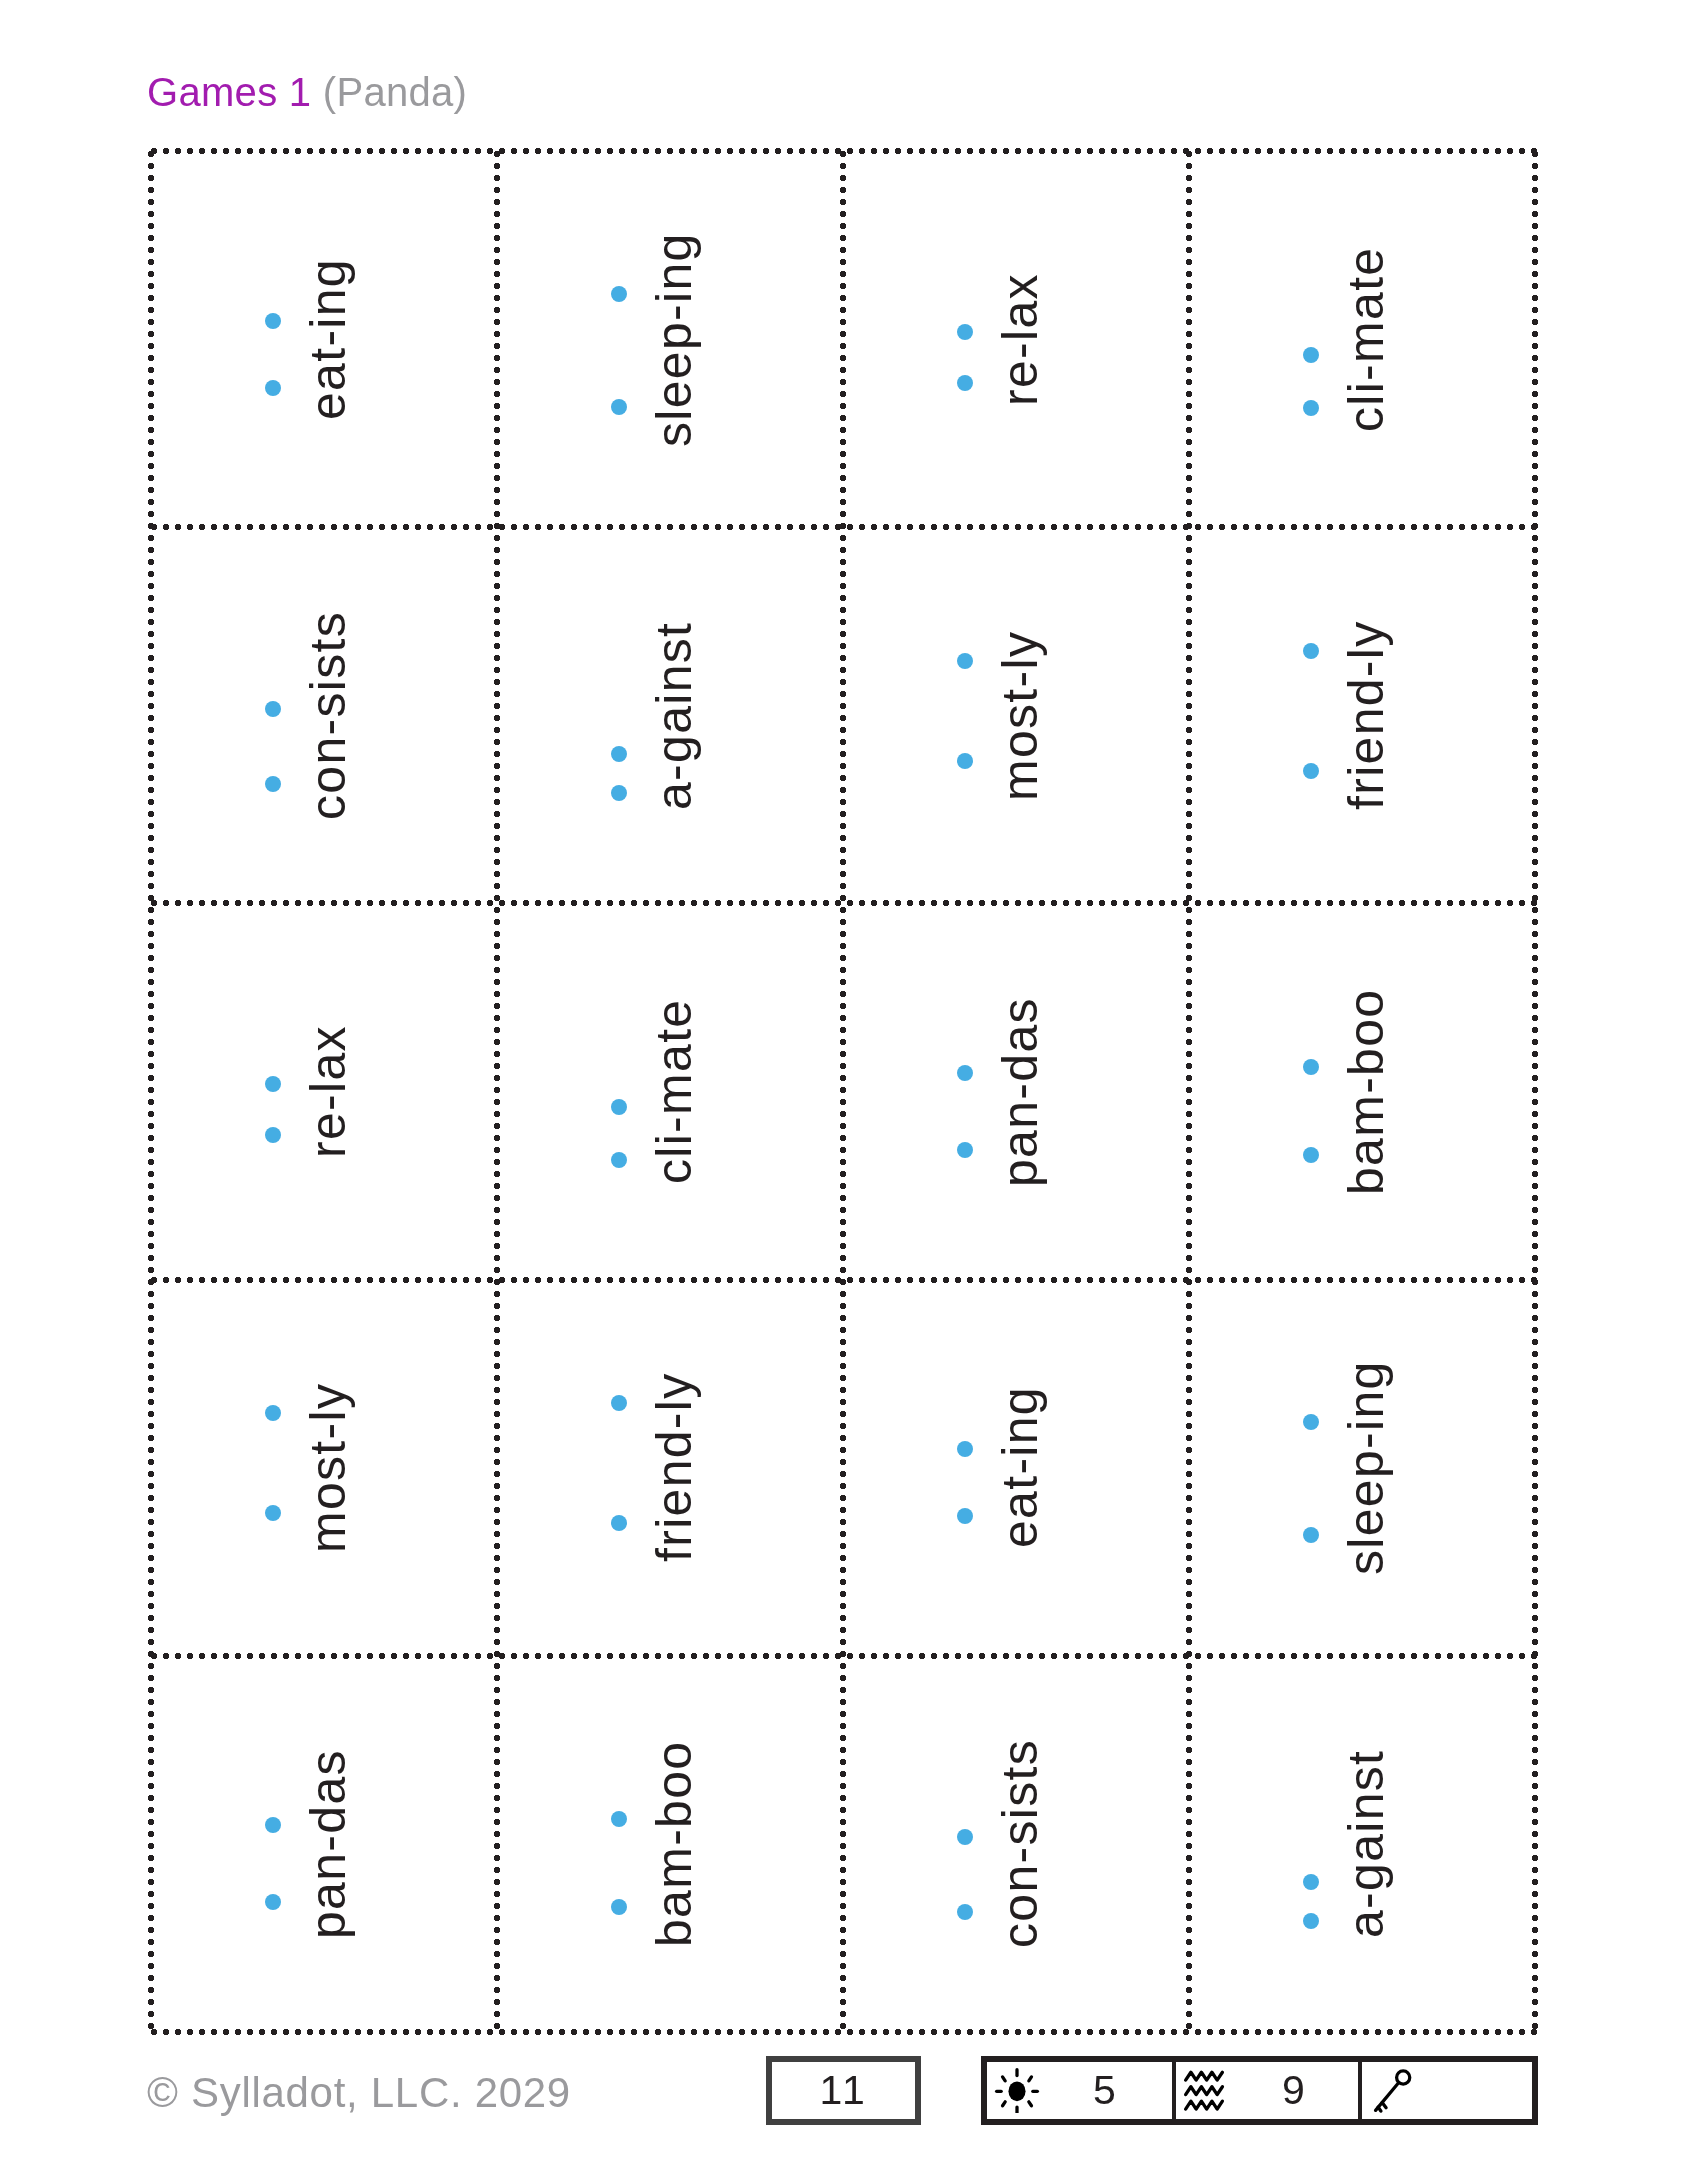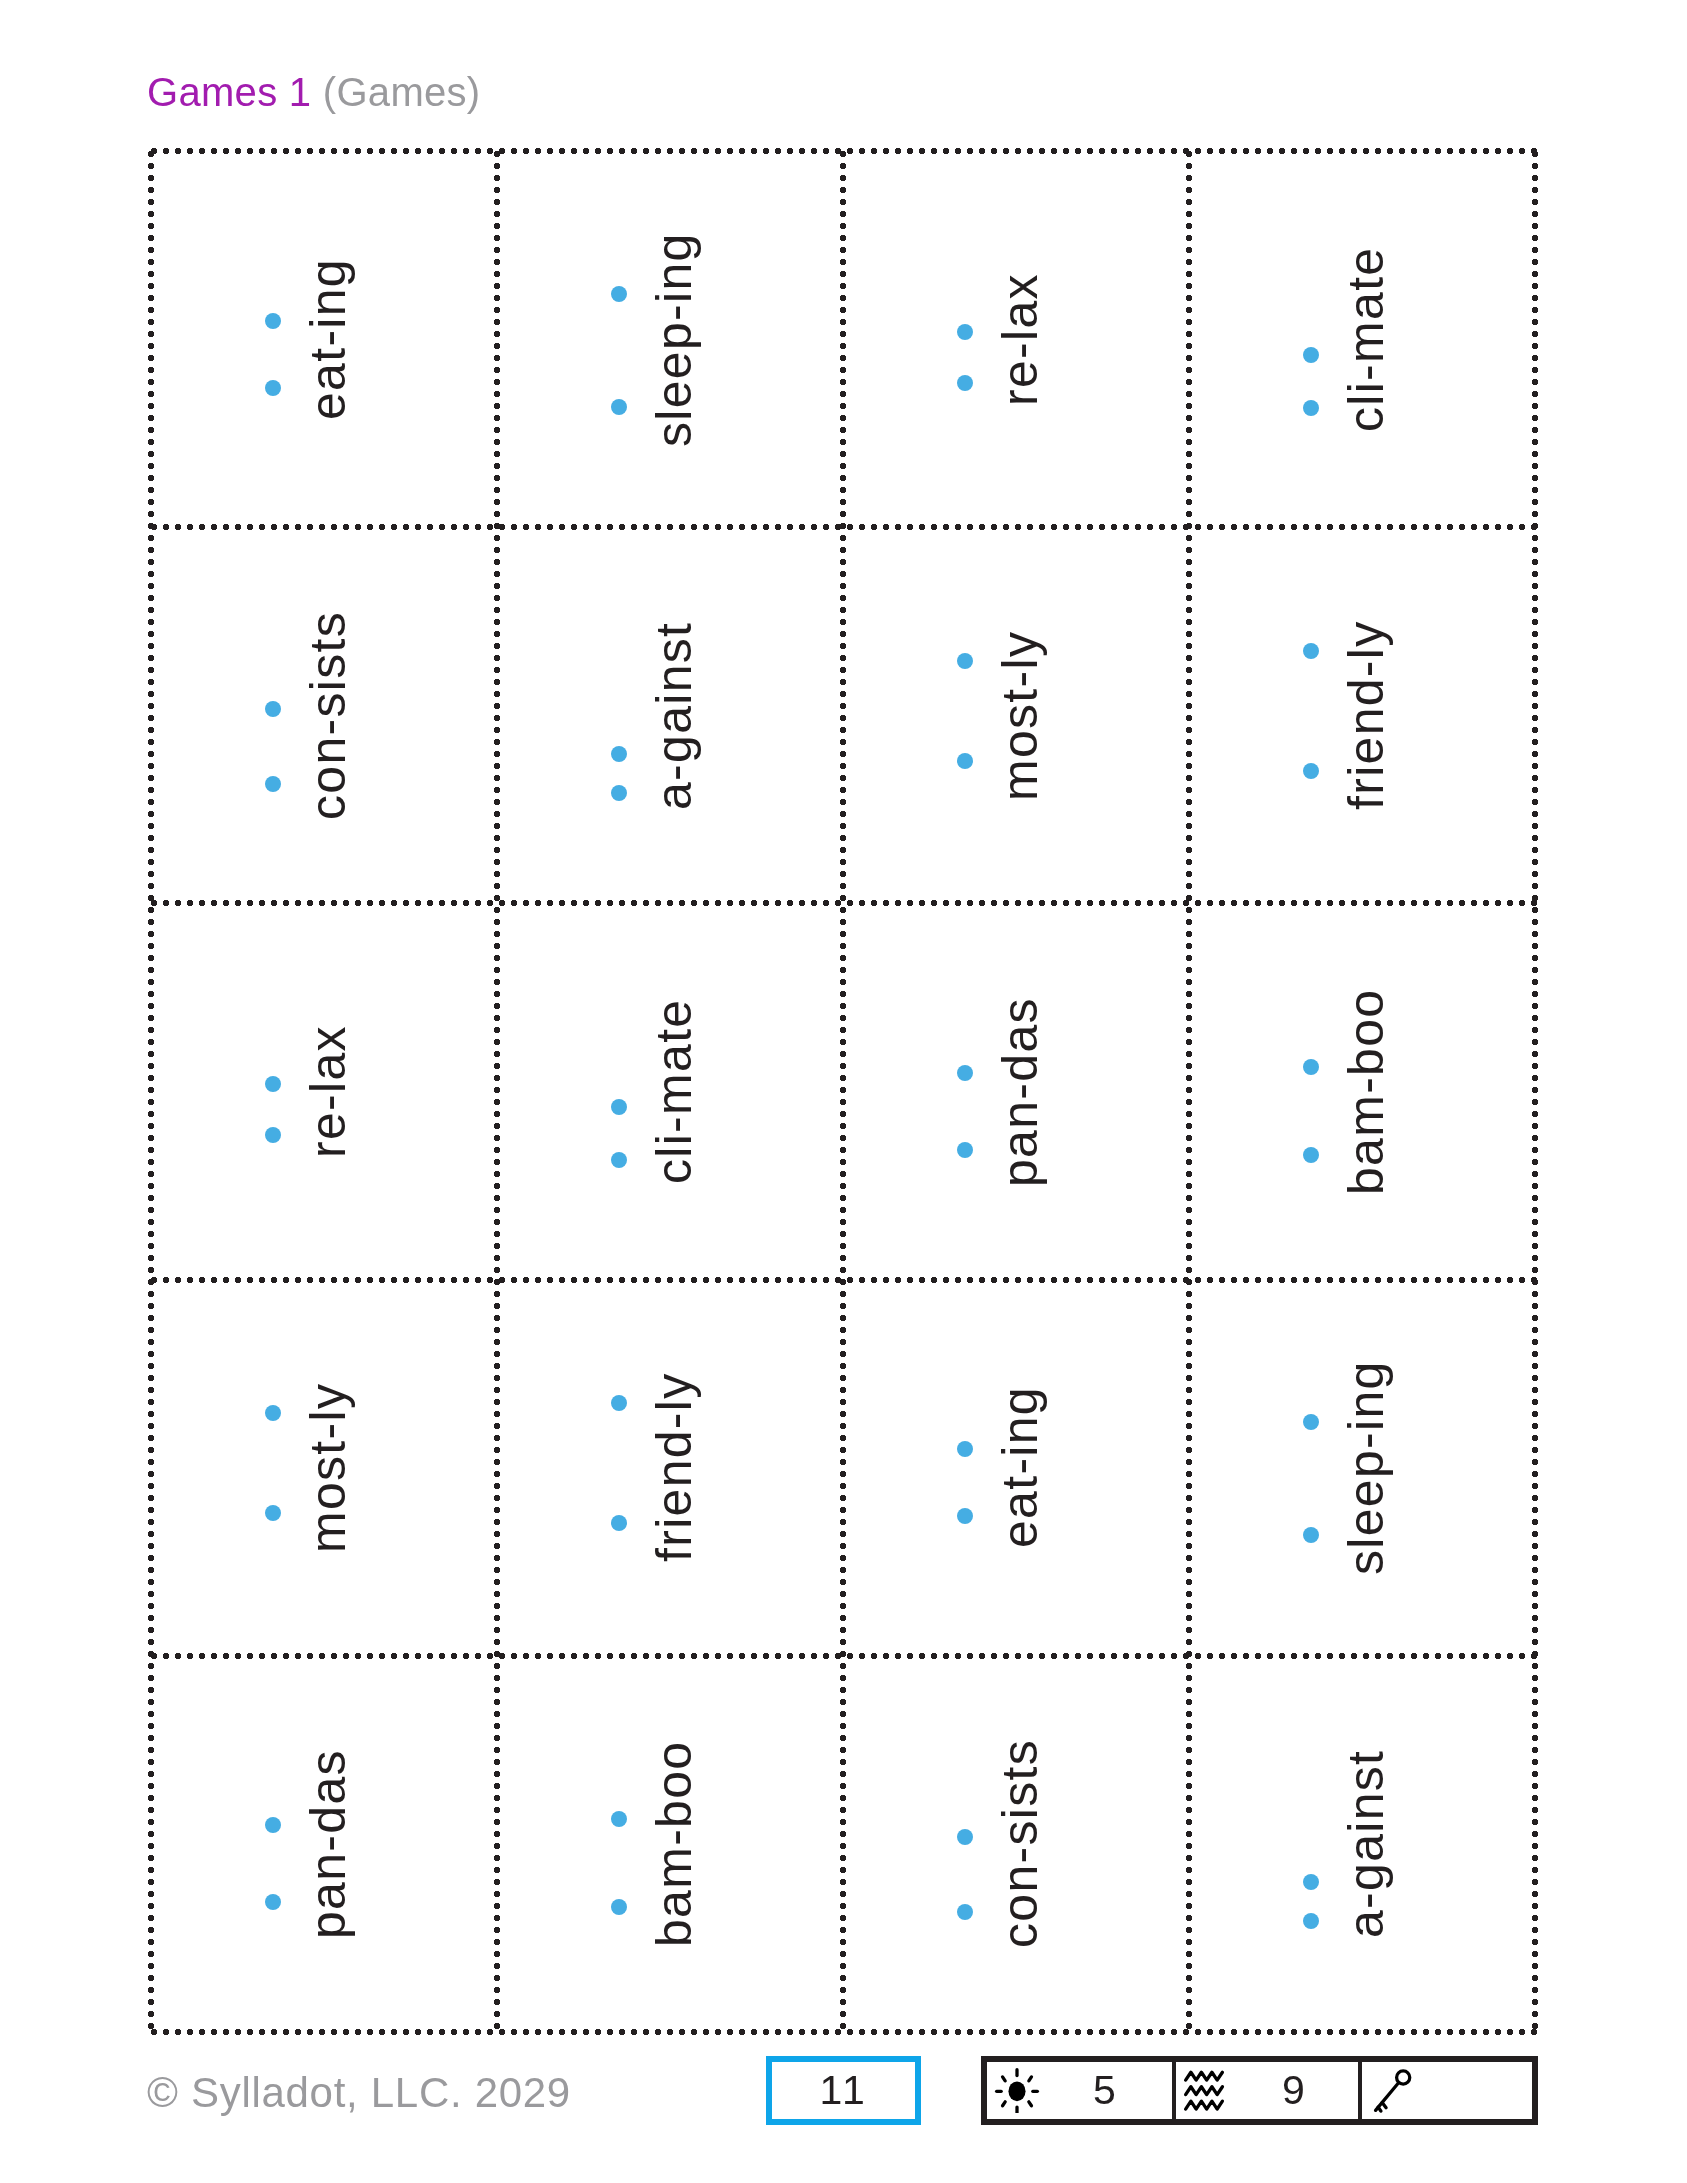--- a/index.html
+++ b/index.html
@@ -12,33 +12,33 @@
   .hline { position:absolute; height:6px;
     background-image: radial-gradient(circle, #231f20 3px, transparent 3.3px);
     background-size:12px 6px; background-repeat:repeat-x; background-position:0 0; }
   .vline { position:absolute; width:6px;
     background-image: radial-gradient(circle, #231f20 3px, transparent 3.3px);
     background-size:6px 12px; background-repeat:repeat-y; background-position:0 0; }
   .word { position:absolute; font-size:50px; line-height:50px; white-space:nowrap; color:#231f20;
     transform-origin:0 0; transform:rotate(-90deg); letter-spacing:1.3px; }
   .sdot { position:absolute; width:16px; height:16px; border-radius:50%; background:#45ade3; }
   .footer-copy { position:absolute; left:147px; top:2066px; font-size:42px; line-height:53px; color:#9a9a9d; white-space:nowrap; letter-spacing:0.7px; }
-  .page-box { position:absolute; left:766px; top:2056px; width:155px; height:69px; box-sizing:border-box; border:6px solid #0ea5e9; display:flex; align-items:center; justify-content:center; font-size:41px; color:#231f20; letter-spacing:2.6px; }
+  .page-box { position:absolute; left:766px; top:2056px; width:155px; height:69px; box-sizing:border-box; border:6px solid #404040; display:flex; align-items:center; justify-content:center; font-size:41px; color:#231f20; letter-spacing:2.6px; }
   .stat-box { position:absolute; left:981px; top:2056px; width:557px; height:69px; box-sizing:border-box; border:6px solid #231f20; display:flex; }
   .stat-cell { position:relative; height:100%; box-sizing:border-box; }
   .stat-cell + .stat-cell { border-left:4.6px solid #231f20; }
   .stat-cell .icon { position:absolute; left:6.6px; top:5.3px; width:46px; height:46px; }
   .stat-cell .val { position:absolute; left:106px; top:0; height:57px; line-height:57px; font-size:41px; color:#231f20; }
 </style>
 </head>
 <body>
 
 <div class="title">
   <span class="main">Games 1</span>
-  <span class="sub">(Games)</span>
+  <span class="sub">(Panda)</span>
 </div>
 
 <div class="grid" id="grid">
     <div class="hline" style="left: -2.6px; top: -2.6px; width: 1390px;"></div>
     <div class="hline" style="left: -2.6px; top: 373px; width: 1390px;"></div>
     <div class="hline" style="left: -2.6px; top: 749px; width: 1390px;"></div>
     <div class="hline" style="left: -2.6px; top: 1126px; width: 1390px;"></div>
     <div class="hline" style="left: -2.6px; top: 1502px; width: 1390px;"></div>
     <div class="hline" style="left: -2.6px; top: 1878px; width: 1390px;"></div>
     <div class="vline" style="top: -2.6px; left: -2.6px; height: 1886px;"></div>

